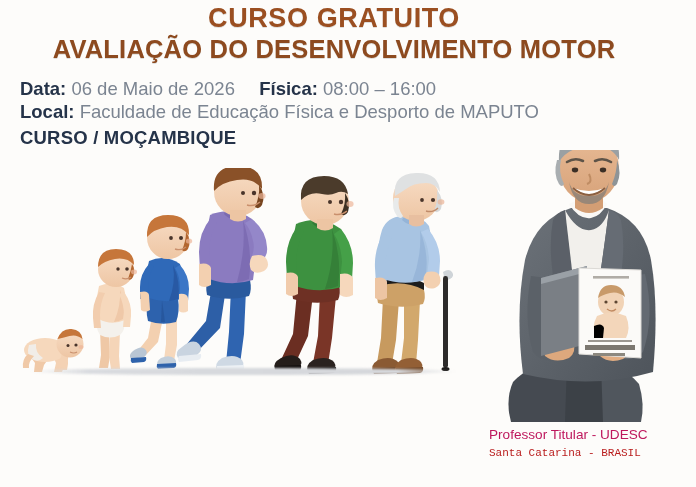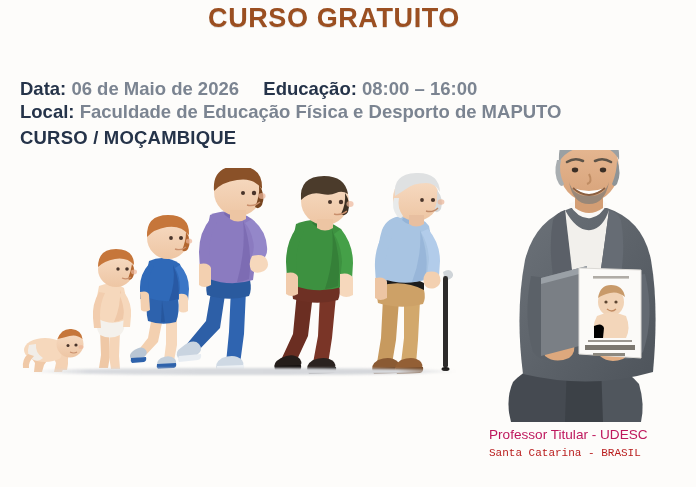--- a/index.html
+++ b/index.html
@@ -22,21 +22,21 @@
   .title-2{
     font-size:25.5px;font-weight:bold;color:#8d4a1f;
     letter-spacing:.2px;line-height:1.1;margin-top:3px;
     text-shadow:0 1px 0 rgba(0,0,0,.12);
   }
 
   
   .info{position:absolute;left:20px;top:77px;width:600px;text-align:left;}
   .info-line{font-size:18.5px;line-height:23px;white-space:nowrap;}
   .lbl{font-weight:bold;color:#253349;text-align:center;}
-  .val{font-weight:bold;color:#7b8491;}
+  .val{font-weight:normal;color:#7b8491;}
   .spacer{display:inline-block;width:14px;}
   .city{font-size:18.5px;font-weight:bold;color:#253349;line-height:25px;margin-top:2px;letter-spacing:.2px;}
 
   
   .illus{position:absolute;left:0px;top:168px;width:486px;height:222px;}
   .ground{
     position:absolute;left:28px;top:200px;width:430px;height:7px;
     background:linear-gradient(to right,rgba(220,222,226,0),#d9dbdf 14%,#d5d7db 86%,rgba(220,222,226,0));
     border-radius:50%;filter:blur(1px);
   }
@@ -57,28 +57,29 @@
   .sp-role{font-size:13.6px;color:#be185d;line-height:18px;}
   .sp-loc{font-size:11px;color:#b91c1c;line-height:18px;font-family:Liberation Mono, monospace;}
 </style>
 </head>
 <body>
 
 <div class="poster">
 
   <div class="header">
     <div class="title-1">CURSO GRATUITO</div>
+    <div class="title-2">AVALIAÇÃO DO DESENVOLVIMENTO MOTOR</div>
   </div>
 
   <div class="info">
     <div class="info-line">
       <span class="lbl">Data:</span>
       <span class="val">06 de Maio de 2026</span>
       <span class="spacer"></span>
-      <span class="lbl">Educação:</span>
+      <span class="lbl">Física:</span>
       <span class="val">08:00 – 16:00</span>
     </div>
     <div class="info-line">
       <span class="lbl">Local:</span>
       <span class="val">Faculdade de Educação Física e Desporto de MAPUTO</span>
     </div>
     <div class="city">CURSO / MOÇAMBIQUE</div>
   </div>
 
   <div class="illus">

